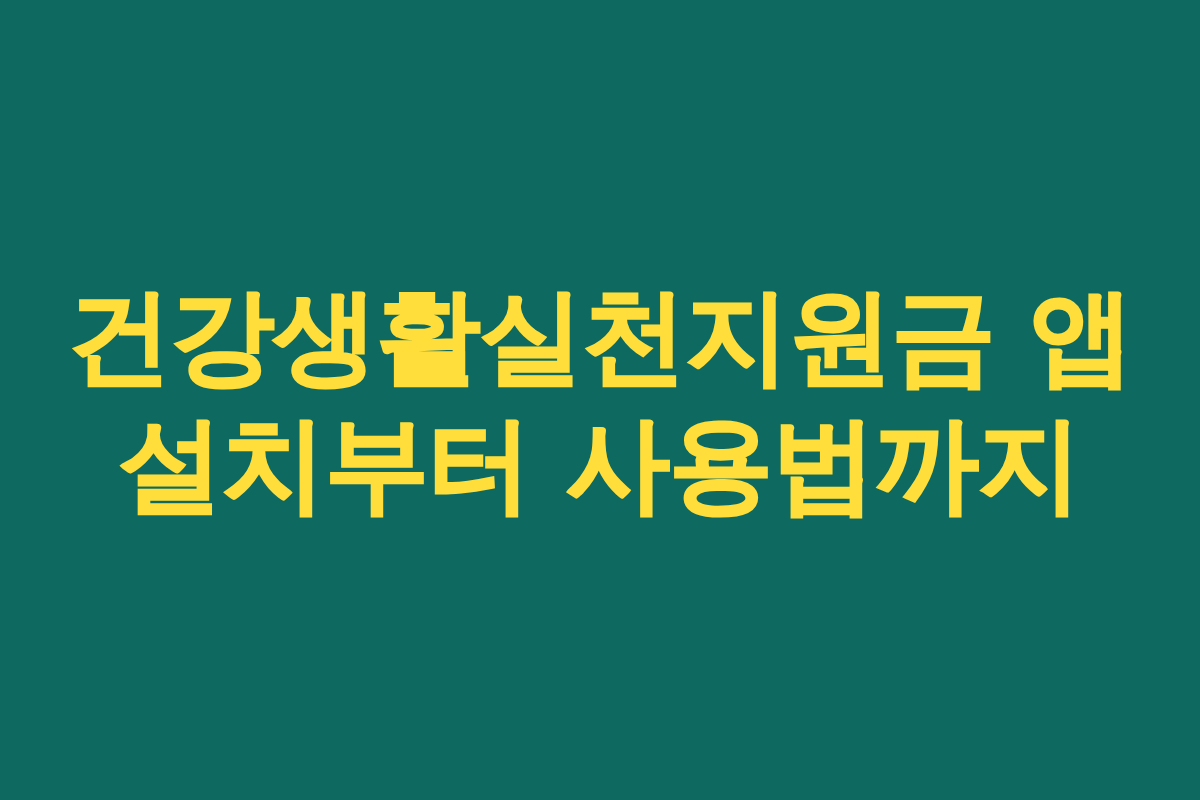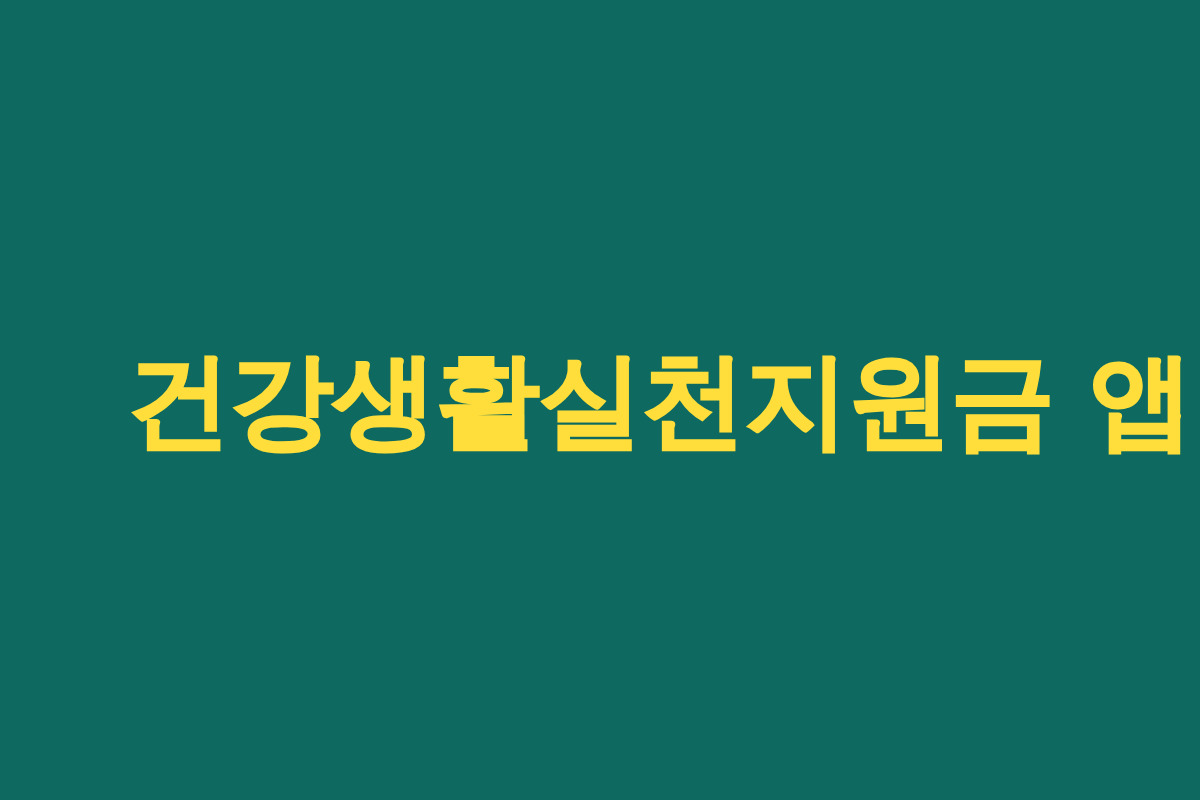--- a/index.html
+++ b/index.html
@@ -22,28 +22,28 @@
     background-color: #0E6A60;
     display: flex;
     align-items: center;
     justify-content: center;
     box-sizing: border-box;
   }
 
   .headline {
     display: block;
     width: 100%;
-    text-align: right;
+    text-align: center;
     color: #FFDE3B;
     font-family: "DejaVu Sans", "Liberation Sans", sans-serif;
     font-weight: 700;
     font-size: 104px;
     line-height: 128px;
     letter-spacing: -1px;
-    margin: 8px;
+    margin: 0;
     padding: 0;
     -webkit-font-smoothing: antialiased;
     text-rendering: optimizeLegibility;
   }
 
   .headline-line {
     display: block;
     white-space: nowrap;
   }
 
@@ -56,16 +56,17 @@
 </style>
 </head>
 <body>
 
 <div class="banner" style="background-color: rgb(14, 106, 96);">
 
   <h1 class="headline" style="color: rgb(255, 222, 59);">
 
     <span class="headline-line"><span style="-webkit-text-stroke: 2px rgb(255, 222, 59);">건강생활실천지원금 앱</span></span>
 
+    <span class="headline-line"><span style="-webkit-text-stroke: 2px rgb(255, 222, 59);">설치부터 사용법까지</span></span>
 
   </h1>
 
 </div>
 
 </body></html>

